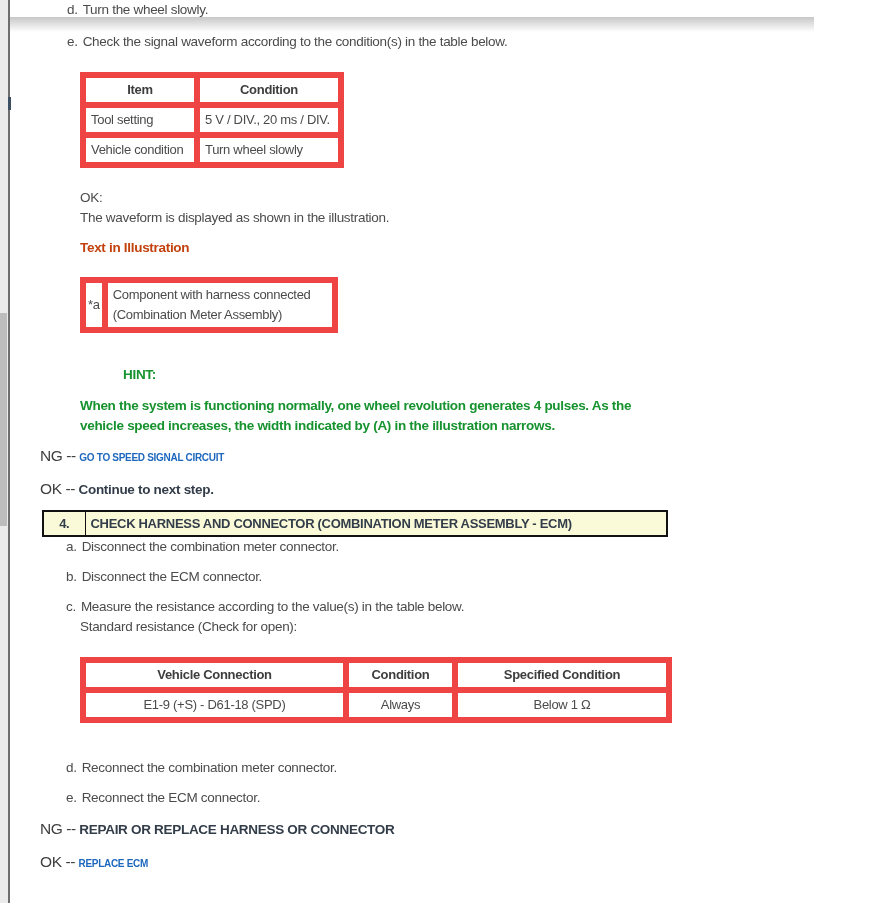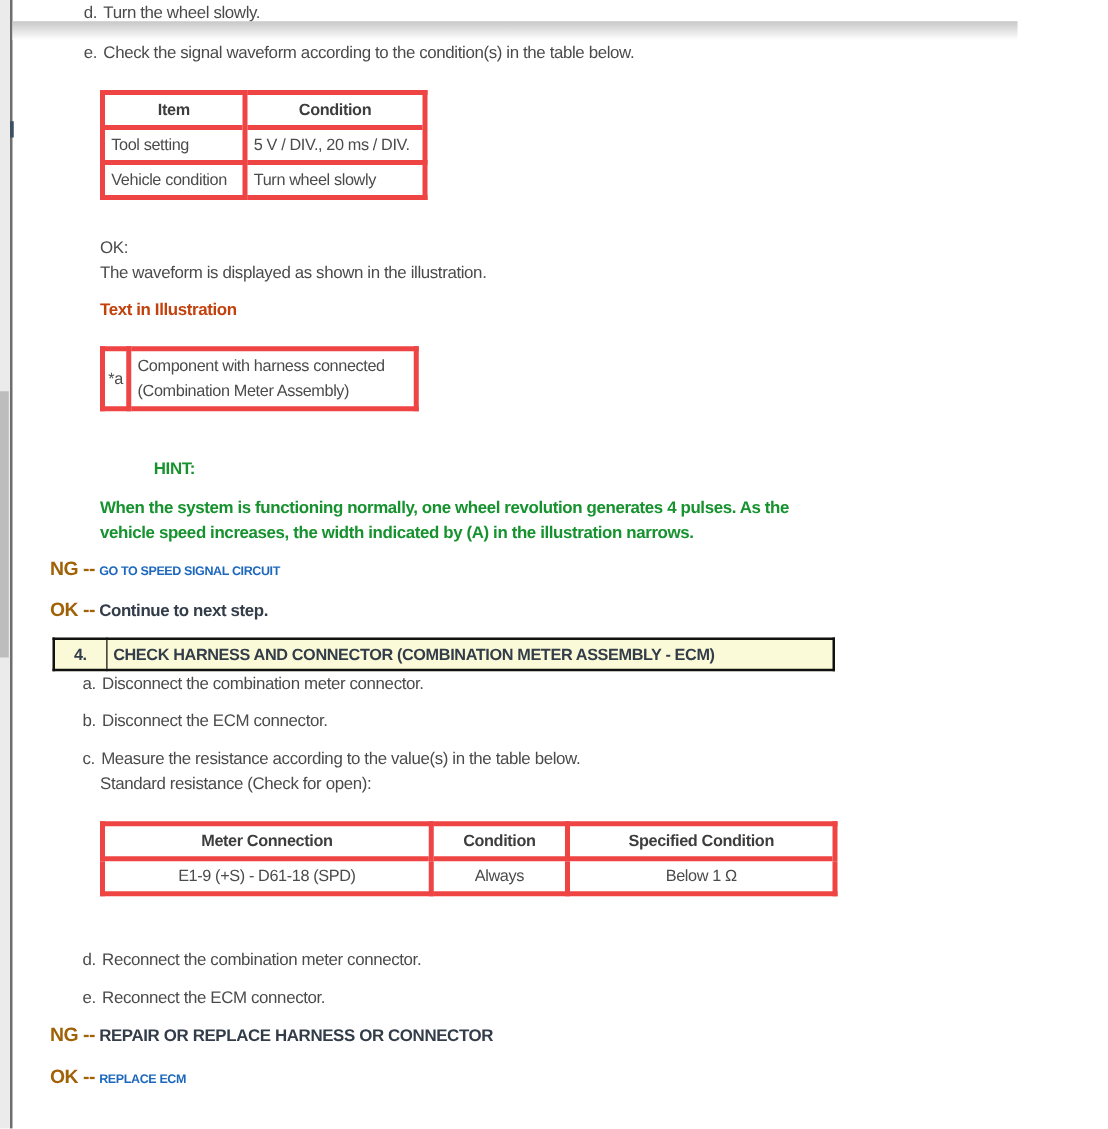--- a/index.html
+++ b/index.html
@@ -25,26 +25,26 @@
   .lbl  { display:inline-block; margin-right:5px; }
 
   .ok-label { color:#4b4b4b; }
   .bold-head { font-weight:bold; color:#c2410c; }
 
   .green { color:#16922e; font-weight:bold; }
   .hint-para { position:absolute; left:80px; top:396px; width:600px; line-height:20px;
                color:#16922e; font-weight:bold; white-space:nowrap; }
 
   .result { position:absolute; white-space:nowrap; }
-  .result .tag { font-weight:bold; font-size:15.5px; color:#a16207; letter-spacing:-0.4px; }
+  .result .tag { font-weight:normal; font-size:15.5px; color:#404040; letter-spacing:-0.4px; }
   .result .txt { font-weight:bold; font-size:13.5px; color:#333d49; }
   .result a, .link { font-weight:bold; font-size:10px; color:#1d68bd; text-decoration:none; cursor:pointer; }
 
   table { border-collapse:collapse; position:absolute; color:#4b4b4b; font-size:13px; }
-  td, th { border:4px solid #ef4444; padding:2px 5px; line-height:20px; }
+  td, th { border:6px solid #ef4444; padding:2px 5px; line-height:20px; }
 
   .tbl1 { left:80px; top:72px; border:2px solid #000; }
   .tbl1 th { font-weight:bold; color:#3d3d3d; text-align:center; border-bottom:2px solid #000; }
   .tbl1 .c1 { width:114px; }
   .tbl1 .c2 { width:144px; white-space:nowrap; }
 
   .tbl2 { left:80px; top:277px; border:1px solid #000; }
   .tbl2 .key { width:21px; text-align:center; padding:2px 2px; }
   .tbl2 .val { width:230px; line-height:20px; padding:2px 5px; white-space:nowrap; }
 
@@ -145,21 +145,21 @@
     <span class="lbl">b.</span><span>Disconnect the ECM connector.</span>
   </div>
   <div class="line" style="left:80px; top:619px;">Standard resistance (Check for open):</div>
   <div class="line" style="left:66px; top:599px;">
     <span class="lbl">c.</span><span>Measure the resistance according to the value(s) in the table below.</span>
   </div>
 
   <table class="tbl3">
     <tbody>
         <tr>
-      <th class="c1">Meter Connection</th>
+      <th class="c1">Vehicle Connection</th>
       <th class="c2">Condition</th>
       <th class="c3">Specified Condition</th>
     </tr>
     <tr>
       <td class="c1">E1-9 (+S) - D61-18 (SPD)</td>
       <td class="c2">Always</td>
       <td class="c3">Below 1 Ω</td>
     </tr>
   </tbody>
     </table>

